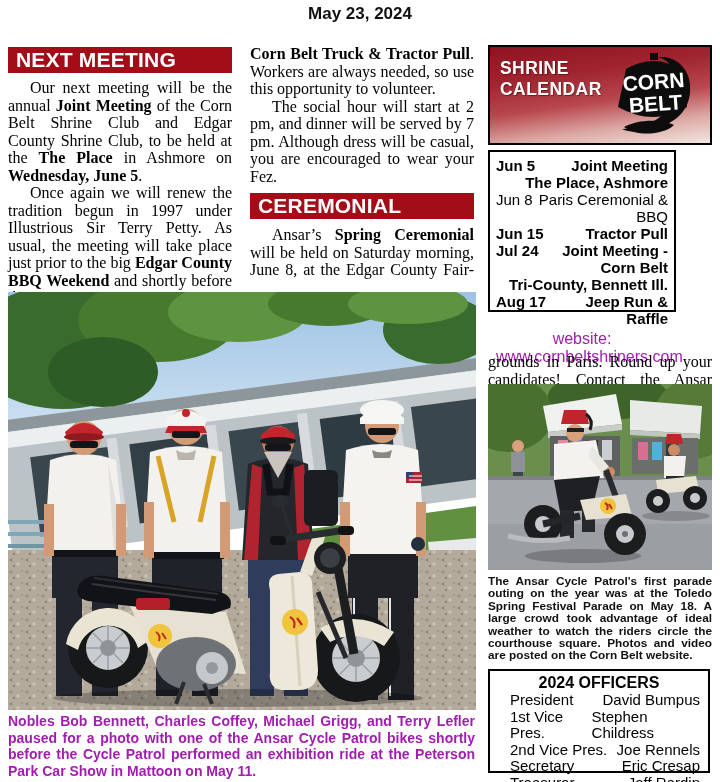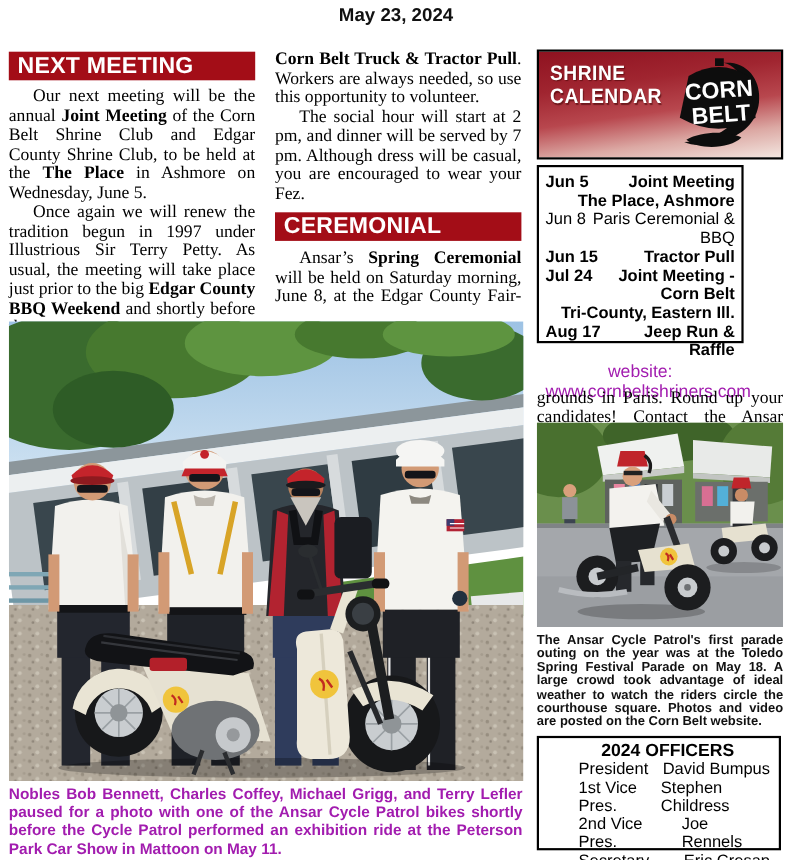--- a/index.html
+++ b/index.html
@@ -33,42 +33,42 @@
   .cal-row.regular{font-weight:normal;}
   .cal-line{display:flex;justify-content:space-between;}
   .cal-line .cal-date{white-space:nowrap;}
   .cal-line .cal-event{flex:1;text-align:right;}
   .cal-website{font-size:16px;font-weight:normal;text-align:center;margin-top:3px;color:#a21caf;}
   .grounds{position:absolute;left:0;top:322px;width:224px;margin-top:31px;}
   .photo2{position:absolute;left:0;top:384px;width:224px;height:186px;overflow:hidden;}
   .caption-sm{position:absolute;left:0;top:575px;width:224px;margin:0;
     font-size:11.8px;line-height:12.4px;font-weight:bold;text-align:justify;color:#111;}
   .officers-box{position:absolute;left:0;top:669px;width:222px;height:104px;border:2px solid #000;
-    background:#fff;padding:2px 8px 0 24px;box-sizing:border-box;}
+    background:#fff;padding:2px 8px 0 8px;box-sizing:border-box;}
   .officers-title{text-align:center;font-size:16px;font-weight:bold;line-height:19px;color:#000;}
   .off-row{display:flex;justify-content:space-between;font-size:15px;line-height:16.5px;
     color:#000;margin-left:12px;}
   
   .main-photo{position:absolute;left:8px;top:292px;width:468px;height:418px;overflow:hidden;}
   .caption-main{position:absolute;left:8px;top:713px;width:467px;margin:0;
     font-size:14px;line-height:16.5px;font-weight:bold;text-align:justify;color:#a21caf;}
   svg{display:block;}
 </style>
 </head>
 <body>
 
 <div class="page" style="--red: #A30D17; --grad-top: #8F1220; --grad-bot: #F3E6E0;">
 
   <div class="date-header">May 23, 2024</div>
 
   <div class="col col-left">
     <div class="section-bar">
       <span>NEXT MEETING</span>
     </div>
-    <p class="body indent"><span>Our next meeting will be the annual </span><span style="font-weight: bold;">Joint Meeting</span><span> of the Corn Belt Shrine Club and Edgar County Shrine Club, to be held at the </span><span style="font-weight: bold;">The Place</span><span> in Ashmore on </span><span style="font-weight: normal;">Wednesday, June 5</span><span>.</span></p>
+    <p class="body indent"><span>Our next meeting will be the annual </span><span style="font-weight: bold;">Joint Meeting</span><span> of the Corn Belt Shrine Club and Edgar County Shrine Club, to be held at the </span><span style="font-weight: bold;">The Place</span><span> in Ashmore on </span><span style="font-weight: bold;">Wednesday, June 5</span><span>.</span></p>
     <p class="body indent justify-last"><span>Once again we will renew the tradition begun in 1997 under Illustrious Sir Terry Petty. As usual, the meeting will take place just prior to the big </span><span style="font-weight: bold;">Edgar County BBQ Weekend</span><span> and shortly before the</span></p>
   </div>
 
   <div class="col col-mid">
     <p class="body"><span style="font-weight: bold;">Corn Belt Truck &amp; Tractor Pull</span><span>. Workers are always needed, so use this opportunity to volunteer.</span></p>
     <p class="body indent"><span>The social hour will start at 2 pm, and dinner will be served by 7 pm. Although dress will be casual, you are encouraged to wear your Fez.</span></p>
     <div class="section-bar">
       <span>CEREMONIAL</span>
     </div>
     <p class="body indent justify-last"><span>Ansar’s </span><span style="font-weight: bold;">Spring Ceremonial</span><span> will be held on Saturday morning, June 8, at the Edgar County Fair-</span></p>
@@ -115,21 +115,21 @@
               <span class="cal-date">Jun 15</span>
               <span class="cal-event">Tractor Pull</span>
             </div>
           </div>
           <div class="cal-row">
             <div class="cal-line">
               <span class="cal-date">Jul 24</span>
               <span class="cal-event">Joint Meeting - Corn Belt</span>
             </div>
             <div class="cal-line">
-              <span class="cal-event">Tri-County, Eastern Ill.</span>
+              <span class="cal-event">Tri-County, Bennett Ill.</span>
             </div>
           </div>
           <div class="cal-row">
             <div class="cal-line">
               <span class="cal-date">Aug 17</span>
               <span class="cal-event">Jeep Run &amp; Raffle</span>
             </div>
           </div>
         </div>
       <div class="cal-website">website: www.cornbeltshriners.com</div>

